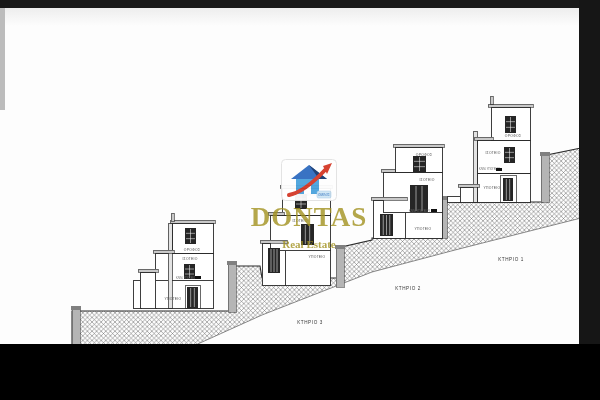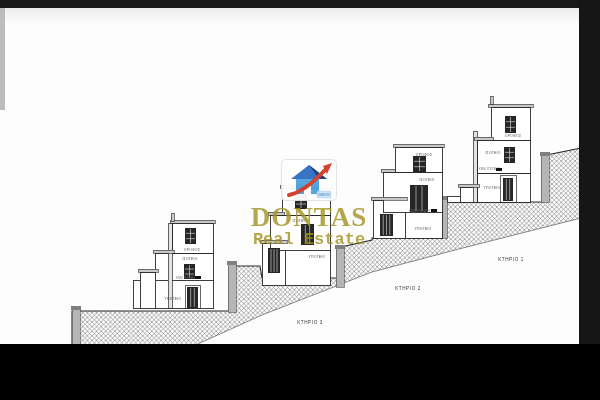--- a/index.html
+++ b/index.html
@@ -10,22 +10,22 @@
   svg text{font-family:"Liberation Sans",sans-serif;}
   
   .topbar{position:absolute;left:0;top:0;width:600px;height:8px;background:#191919;z-index:30;}
   .rightbar{position:absolute;left:579px;top:0;width:21px;height:400px;background:#161616;z-index:30;}
   .leftstrip{position:absolute;left:0;top:8px;width:5px;height:102px;background:#bcbcbc;z-index:30;}
   
   .logo{position:absolute;left:250px;top:158px;width:118px;text-align:center;z-index:20;opacity:.95;}
   .logo-house{display:block;margin:0 auto;}
   .logo-name{font-family:"Liberation Serif",serif;font-weight:bold;font-size:27px;line-height:1;
              letter-spacing:1px;color:rgba(162,146,32,.85);margin-top:2px;}
-  .logo-sub{font-family:Liberation Mono, monospace;font-weight:bold;font-size:17px;line-height:1;
-            color:rgba(162,146,32,.85);margin-top:0px;}
+  .logo-sub{font-family:Liberation Serif, serif;font-weight:bold;font-size:11px;line-height:1;
+            color:rgba(162,146,32,.85);margin-top:8px;}
   
   .titleblock{position:absolute;left:408px;top:362px;z-index:10;color:#1f1f1f;}
   .titleblock .tl{font-size:6.5px;font-weight:bold;letter-spacing:.4px;white-space:nowrap;}
   .titleblock .tl + .tl{margin-top:7px;}
 </style>
 </head>
 <body>
 
 <div class="screen">
   <div class="paper">

